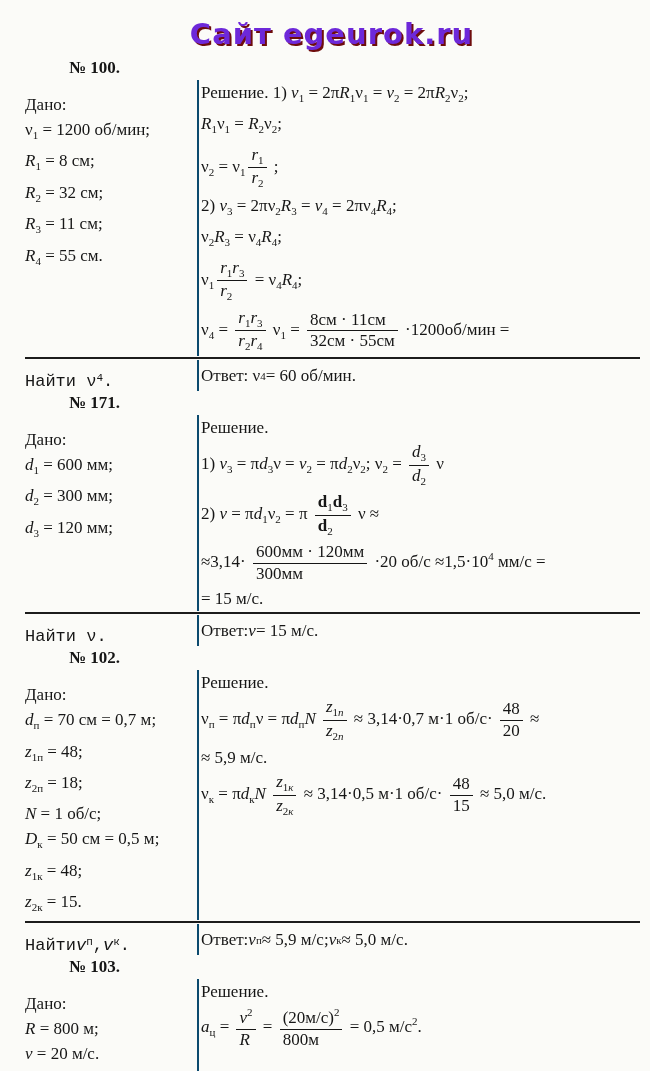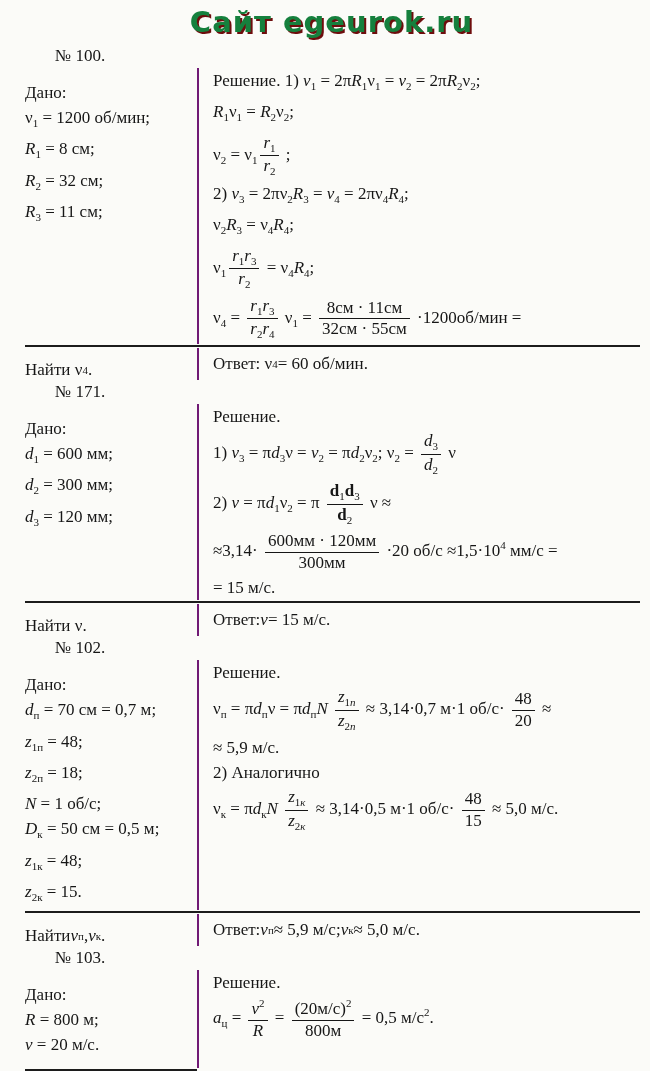--- a/index.html
+++ b/index.html
@@ -10,36 +10,36 @@
     font-size:17px;
   }
   .page{padding:4px 12px 0 25px;}
   
   .site-banner{
     text-align:center;
     font-family:"DejaVu Sans","Liberation Sans",sans-serif;
     font-weight:bold;font-size:29px;letter-spacing:1px;
     line-height:36px;height:40px;
   }
-  .site-banner.red{color:#15803d;text-shadow:2px 2px 0 #6e0d0d;}
+  .site-banner.red{color:#6d28d9;text-shadow:2px 2px 0 #6e0d0d;margin-top:12px;}
   
   .prob-num{
-    font-weight:normal;margin-left:30px;line-height:24px;height:24px;
+    font-weight:bold;margin-left:44px;line-height:24px;height:24px;
   }
   .prob-body,.prob-answer{display:flex;align-items:stretch;}
   .col-left{width:172px;flex:0 0 172px;margin-top:12px;}
-  .col-right{flex:1;border-left:2px solid #701a75;padding-left:14px;}
-  .prob-answer .col-left{display:flex;align-items:center;}
+  .col-right{flex:1;border-left:2px solid #0c4a6e;padding-left:2px;}
+  .prob-answer .col-left{display:flex;font-family:Liberation Mono, monospace;}
   .prob-answer .col-right{display:flex;align-items:center;min-height:27px;}
   .line{line-height:25px;min-height:25px;}
   .hrule{border-top:2px solid #1c1c1c;margin:1px 0 1px -0px;}
   .hrule.full{width:615px;}
   .hrule.left-only{width:172px;}
   
-  .f{display:inline-block;vertical-align:middle;text-align:center;margin:2px 3px;}
+  .f{display:inline-block;vertical-align:middle;margin:2px 3px;}
   .f .n{display:block;border-bottom:1.6px solid #161616;padding:0 3px;line-height:1.2;}
   .f .d{display:block;padding:0 3px;line-height:1.2;}
   sub{font-size:11px;}
   sup{font-size:11px;}
 </style>
 </head>
 <body>
 
 <div class="page">
 
@@ -47,20 +47,21 @@
 
   <section>
     <div class="prob-num">№ 100.</div>
     <div class="prob-body">
       <div class="col-left">
           <div class="line">Дано:</div>
           <div class="line">ν<sub>1</sub> = 1200 об/мин;</div>
           <div class="line"><i>R</i><sub>1</sub> = 8 см;</div>
           <div class="line"><i>R</i><sub>2</sub> = 32 см;</div>
           <div class="line"><i>R</i><sub>3</sub> = 11 см;</div>
+          <div class="line"><i>R</i><sub>4</sub> = 55 см.</div>
         </div>
       <div class="col-right">
           <div class="line">Решение. 1) <i>v</i><sub>1</sub> = 2π<i>R</i><sub>1</sub>ν<sub>1</sub> = <i>v</i><sub>2</sub> = 2π<i>R</i><sub>2</sub>ν<sub>2</sub>;</div>
           <div class="line"><i>R</i><sub>1</sub>ν<sub>1</sub> = <i>R</i><sub>2</sub>ν<sub>2</sub>;</div>
           <div class="line">ν<sub>2</sub> = ν<sub>1</sub><span class="f"><span class="n"><i>r</i><sub>1</sub></span><span class="d"><i>r</i><sub>2</sub></span></span> ;</div>
           <div class="line">2) <i>v</i><sub>3</sub> = 2πν<sub>2</sub><i>R</i><sub>3</sub> = <i>v</i><sub>4</sub> = 2πν<sub>4</sub><i>R</i><sub>4</sub>;</div>
           <div class="line">ν<sub>2</sub><i>R</i><sub>3</sub> = ν<sub>4</sub><i>R</i><sub>4</sub>;</div>
           <div class="line">ν<sub>1</sub><span class="f"><span class="n"><i>r</i><sub>1</sub><i>r</i><sub>3</sub></span><span class="d"><i>r</i><sub>2</sub></span></span> = ν<sub>4</sub><i>R</i><sub>4</sub>;</div>
           <div class="line">ν<sub>4</sub> = <span class="f"><span class="n"><i>r</i><sub>1</sub><i>r</i><sub>3</sub></span><span class="d"><i>r</i><sub>2</sub><i>r</i><sub>4</sub></span></span> ν<sub>1</sub> = <span class="f"><span class="n">8см · 11см</span><span class="d">32см · 55см</span></span> ·1200об/мин =</div>
         </div>
@@ -106,21 +107,20 @@
           <div class="line"><i>z</i><sub>2п</sub> = 18;</div>
           <div class="line"><i>N</i> = 1 об/с;</div>
           <div class="line"><i>D</i><sub>к</sub> = 50 см = 0,5 м;</div>
           <div class="line"><i>z</i><sub>1к</sub> = 48;</div>
           <div class="line"><i>z</i><sub>2к</sub> = 15.</div>
         </div>
       <div class="col-right">
           <div class="line">Решение.</div>
           <div class="line">ν<sub>п</sub> = π<i>d</i><sub>п</sub>ν = π<i>d</i><sub>п</sub><i>N</i> <span class="f"><span class="n"><i>z</i><sub>1<i>п</i></sub></span><span class="d"><i>z</i><sub>2<i>п</i></sub></span></span> ≈ 3,14·0,7 м·1 об/с· <span class="f"><span class="n">48</span><span class="d">20</span></span> ≈</div>
           <div class="line">≈ 5,9 м/с.</div>
-          <div class="line">2) Аналогично</div>
           <div class="line">ν<sub>к</sub> = π<i>d</i><sub>к</sub><i>N</i> <span class="f"><span class="n"><i>z</i><sub>1<i>к</i></sub></span><span class="d"><i>z</i><sub>2<i>к</i></sub></span></span> ≈ 3,14·0,5 м·1 об/с· <span class="f"><span class="n">48</span><span class="d">15</span></span> ≈ 5,0 м/с.</div>
         </div>
     </div>
     <div class="hrule full"></div>
     <div class="prob-answer">
       <div class="col-left">Найти <i>v</i><sub>п</sub>, <i>v</i><sub>к</sub>.</div>
       <div class="col-right">Ответ: <i>v</i><sub>п</sub> ≈ 5,9 м/с; <i>v</i><sub>к</sub> ≈ 5,0 м/с.</div>
     </div>
   </section>
 

